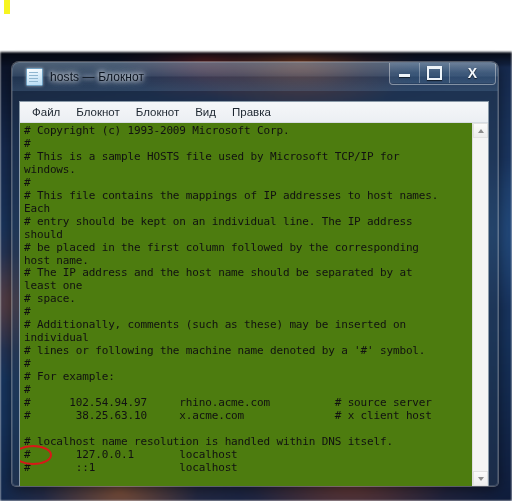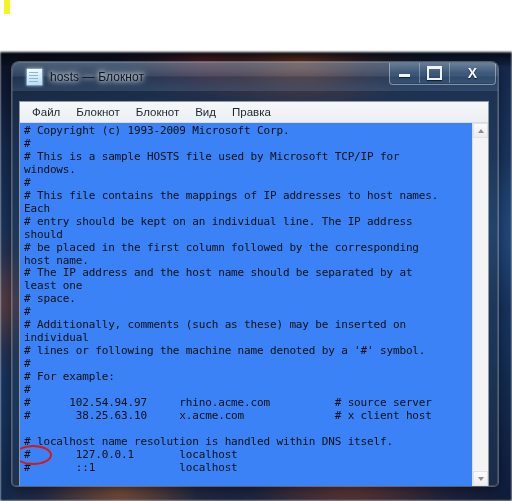--- a/index.html
+++ b/index.html
@@ -193,21 +193,21 @@
     font-size: 11.5px;
     color: #1d2630;
     padding: 2px 8px;
     white-space: nowrap;
   }
 
   .editor-wrap {
     flex: 1 1 auto;
     display: flex;
     min-height: 0;
-    background: #3b82f6;
+    background: #4d7c0f;
   }
 
   .editor {
     flex: 1 1 auto;
     position: relative;
     overflow: hidden;
     padding: 2px 0 0 4px;
   }
 
   .text {

